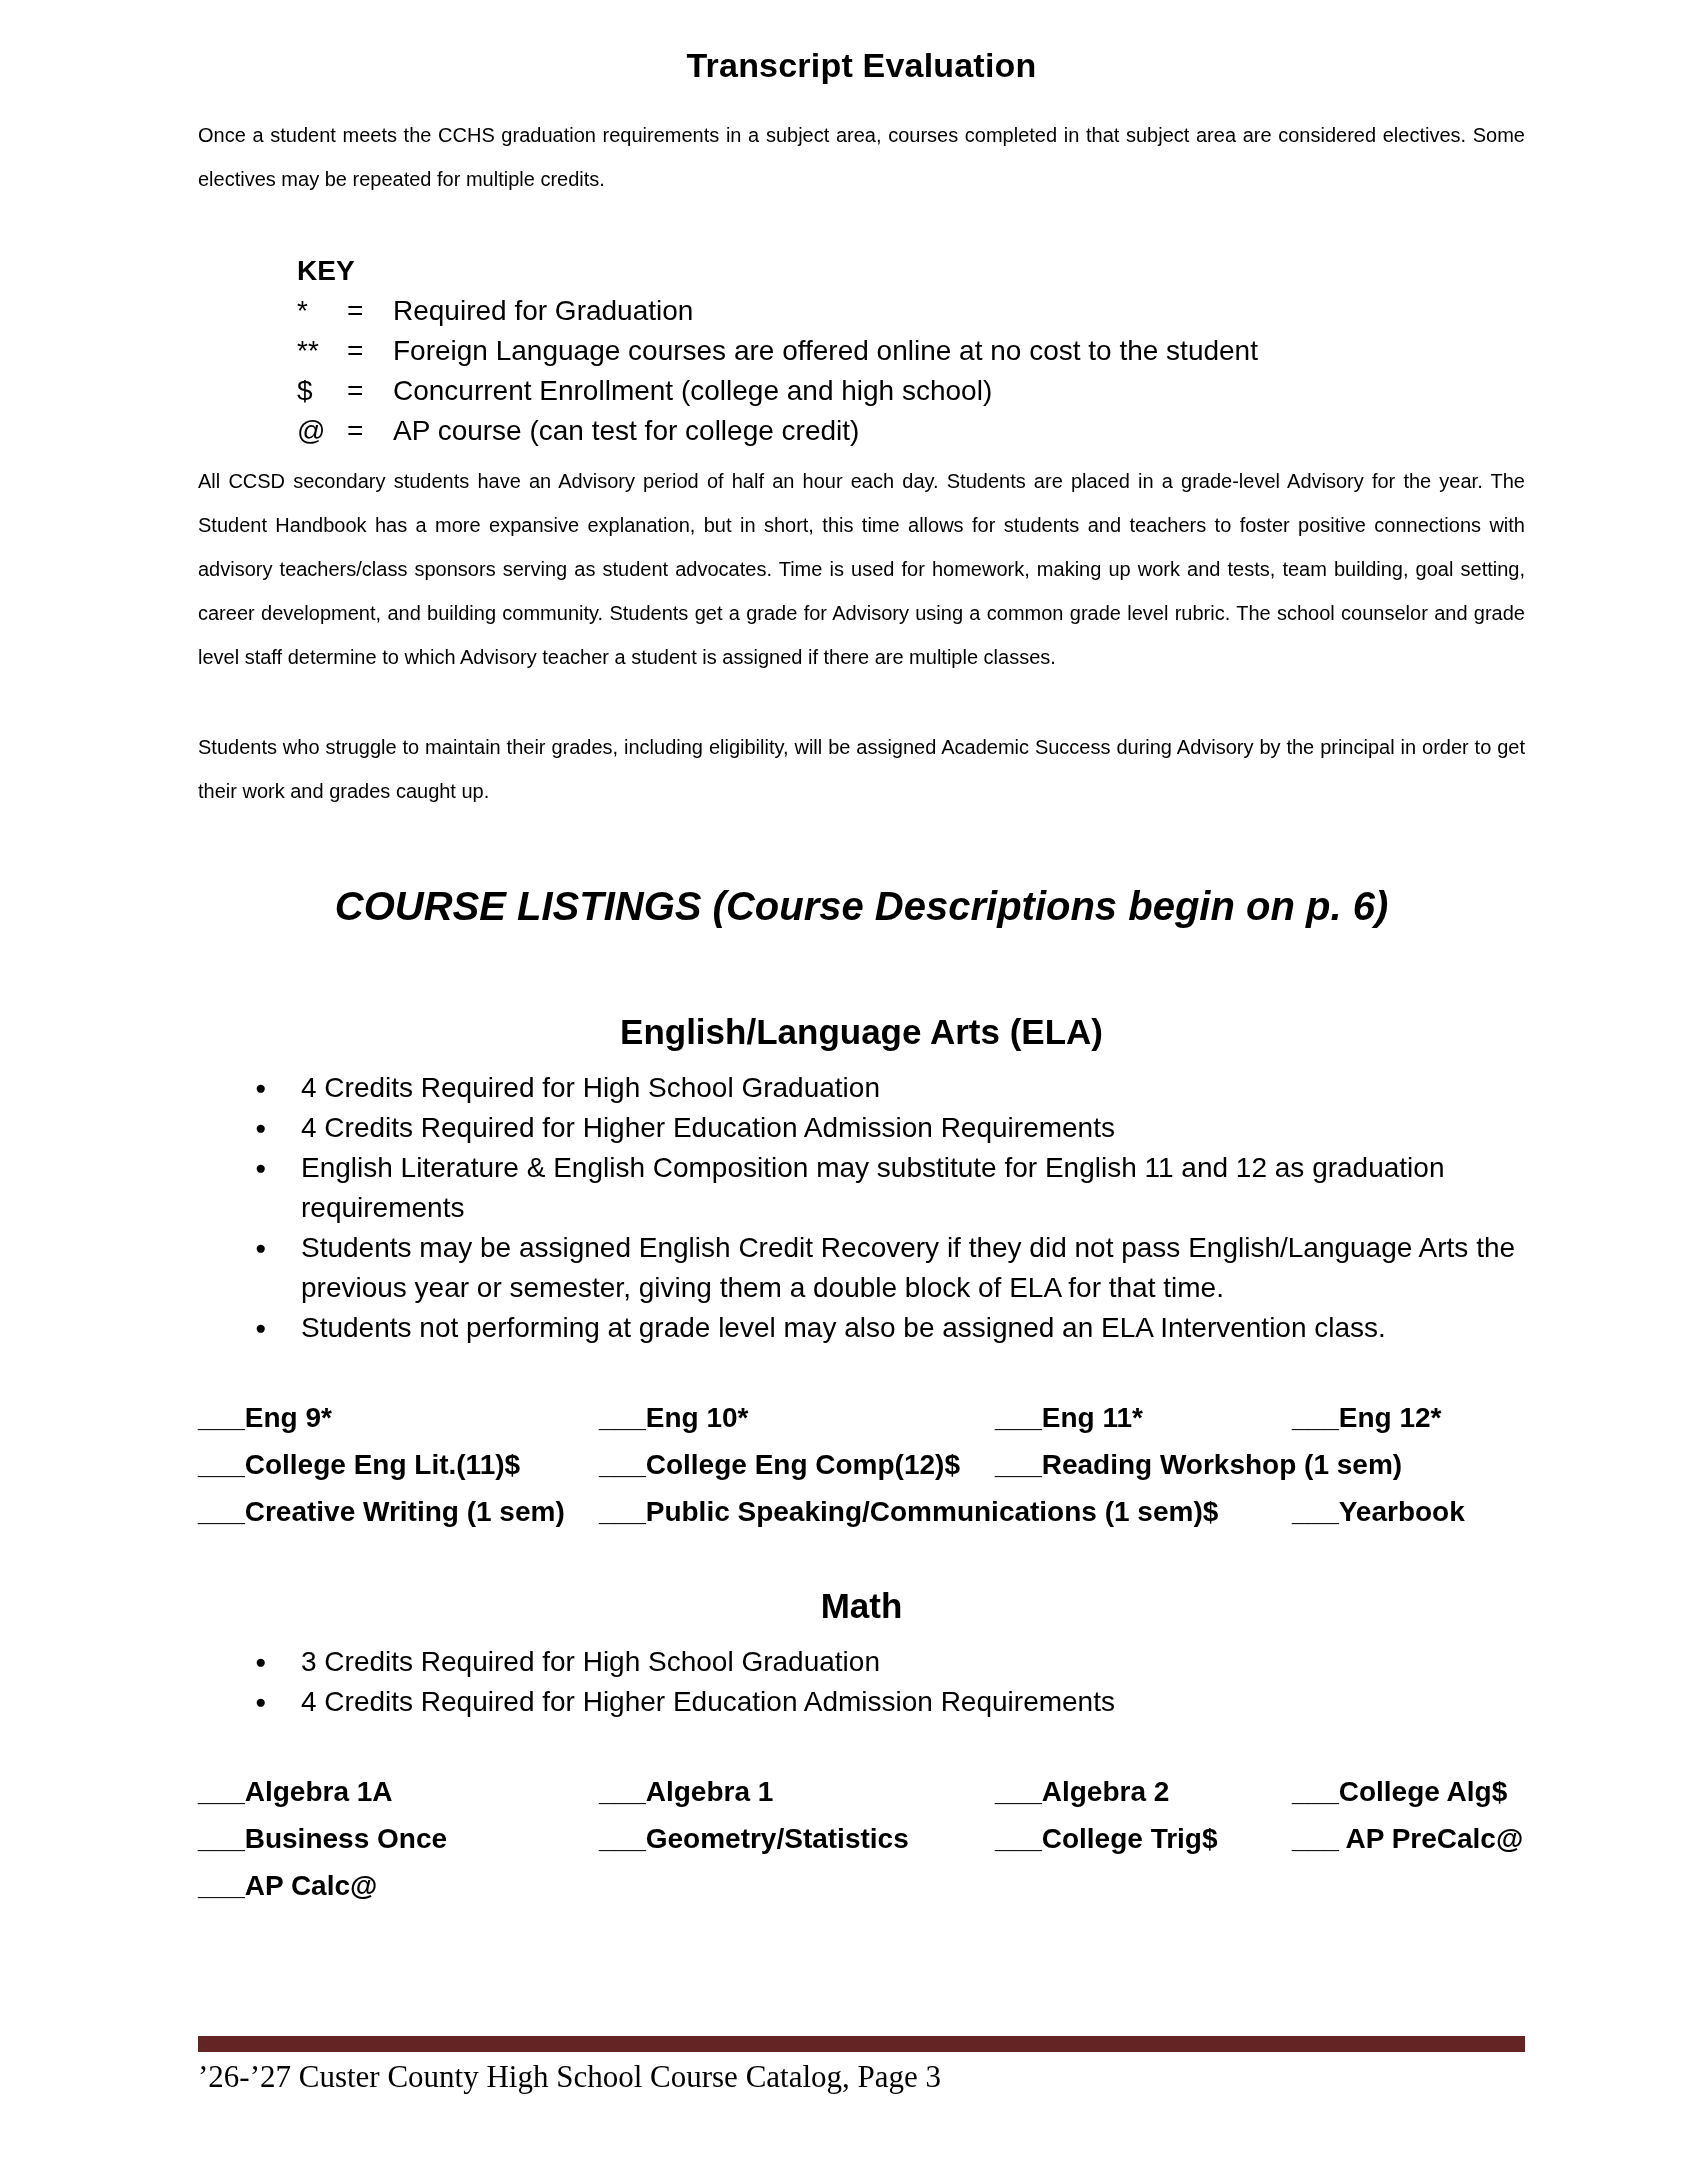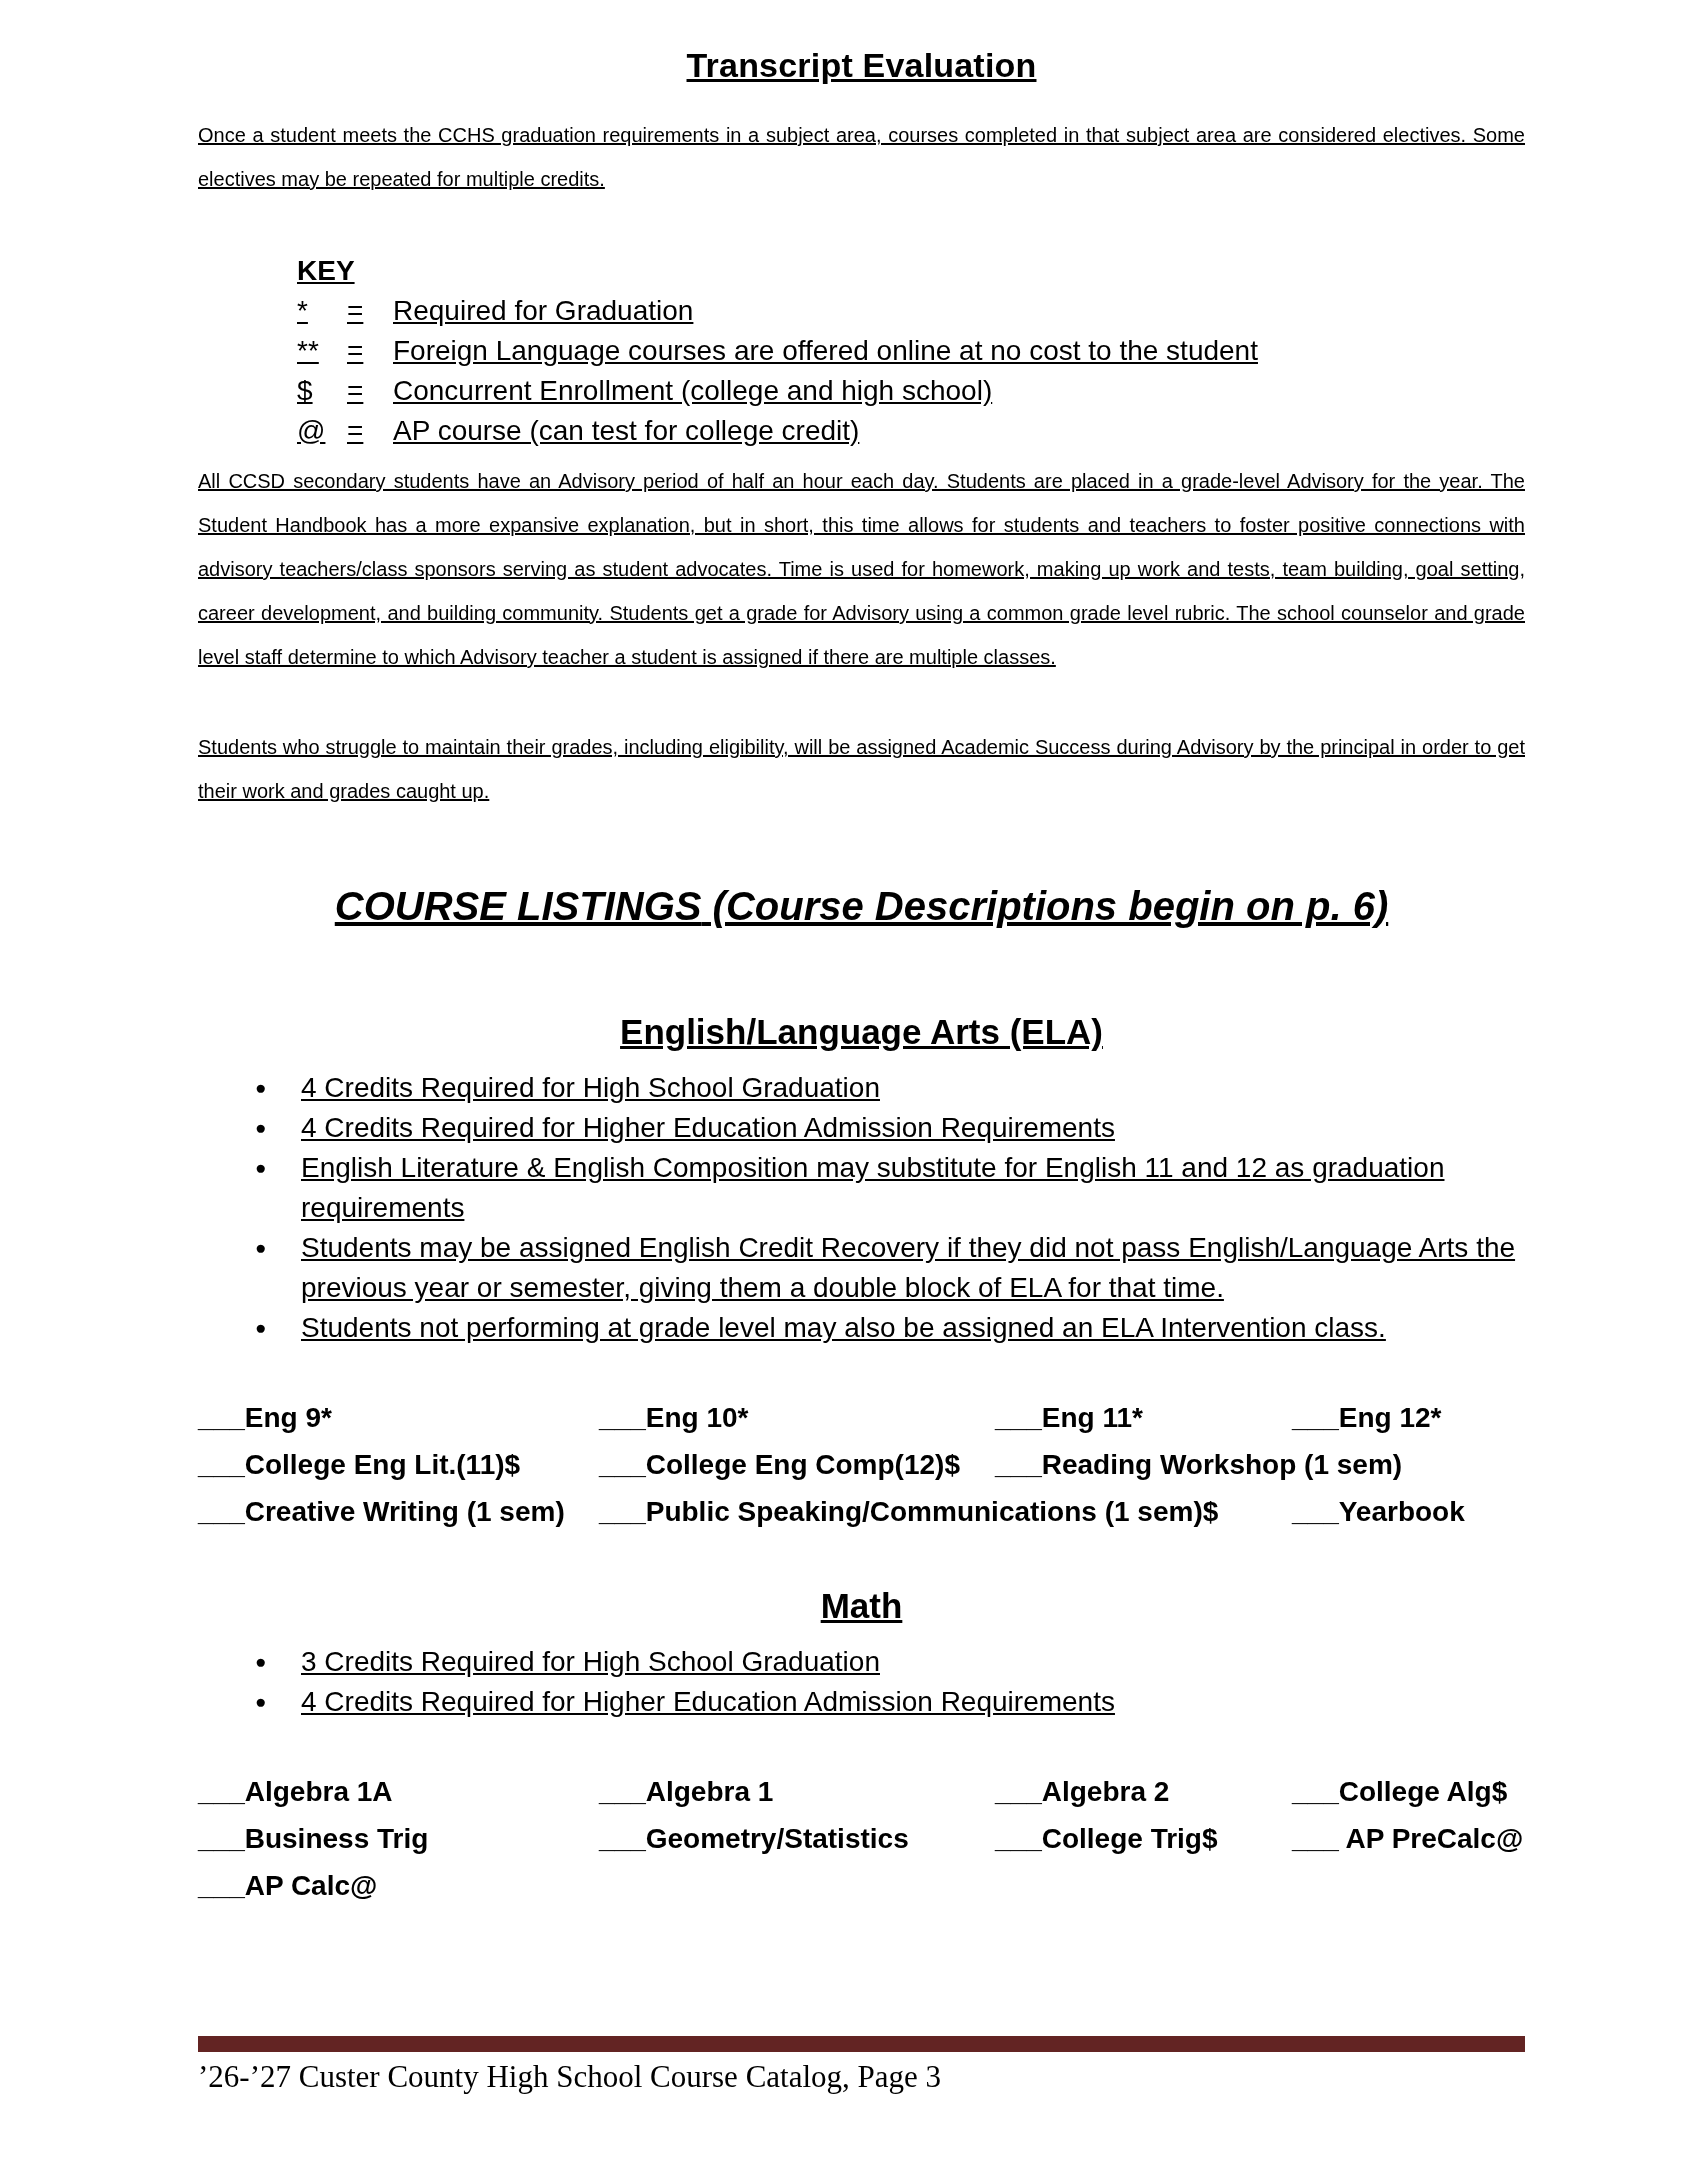--- a/index.html
+++ b/index.html
@@ -7,21 +7,20 @@
     position: relative;
     width: 1683px;
     height: 2178px;
     margin: 0 auto;
     background: #ffffff;
     color: #000000;
     font-family: "Liberation Sans", sans-serif;
     box-sizing: border-box;
     padding: 46px 158px 0 198px;
     overflow: hidden;
-    text-decoration: underline;
   }
 
   h1.doc-title {
     margin: 0;
     font-size: 34px;
     font-weight: bold;
     text-align: center;
     letter-spacing: 0.2px;
   }
 
@@ -187,21 +186,21 @@
   </ul>
 
   <div class="course-grid">
     <div class="grid-row">
       <span class="cell c0">___Algebra 1A</span>
       <span class="cell c1">___Algebra 1</span>
       <span class="cell c2">___Algebra 2</span>
       <span class="cell c3">___College Alg$</span>
     </div>
     <div class="grid-row">
-      <span class="cell c0">___Business Trig</span>
+      <span class="cell c0">___Business Once</span>
       <span class="cell c1">___Geometry/Statistics</span>
       <span class="cell c2">___College Trig$</span>
       <span class="cell c3">___ AP PreCalc@</span>
     </div>
     <div class="grid-row">
       <span class="cell c0">___AP Calc@</span>
     </div>
   </div>
 
   <div class="footer-rule"></div>

